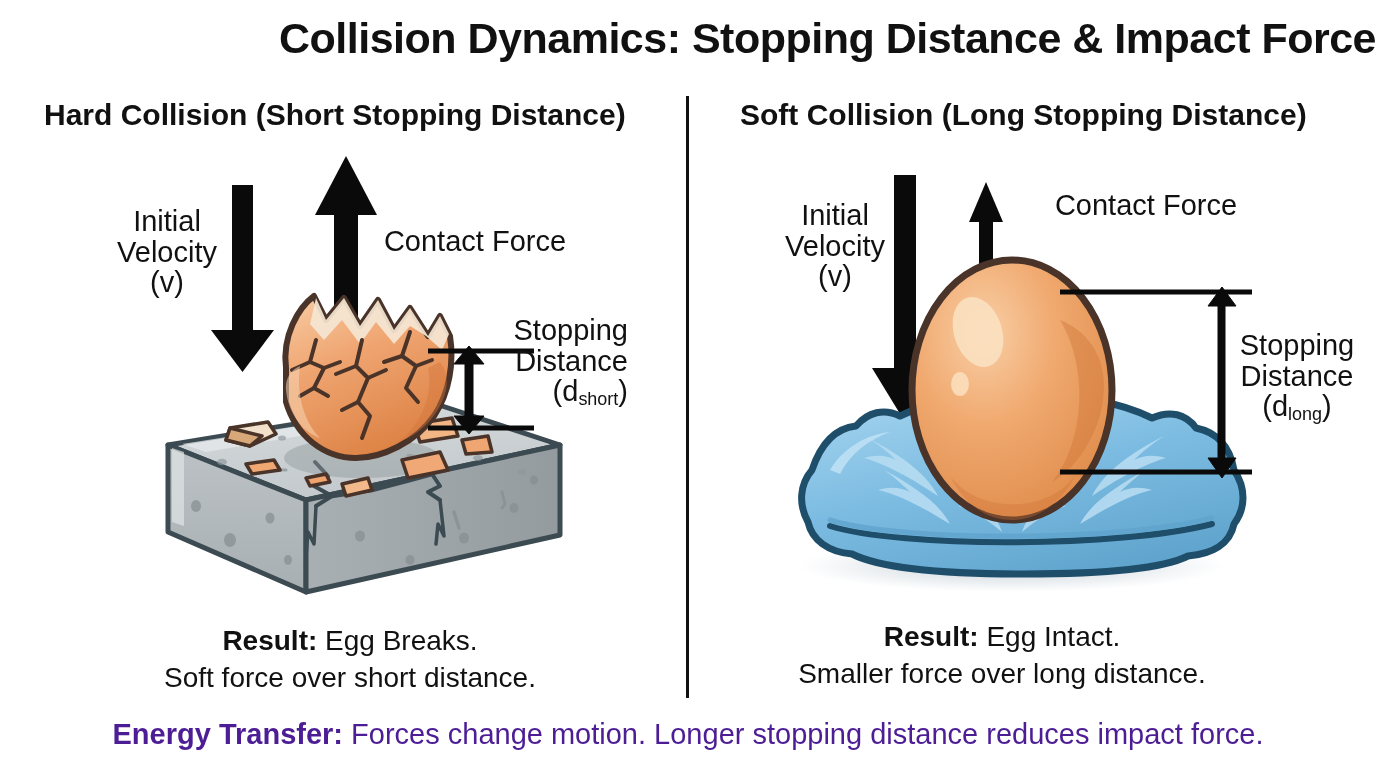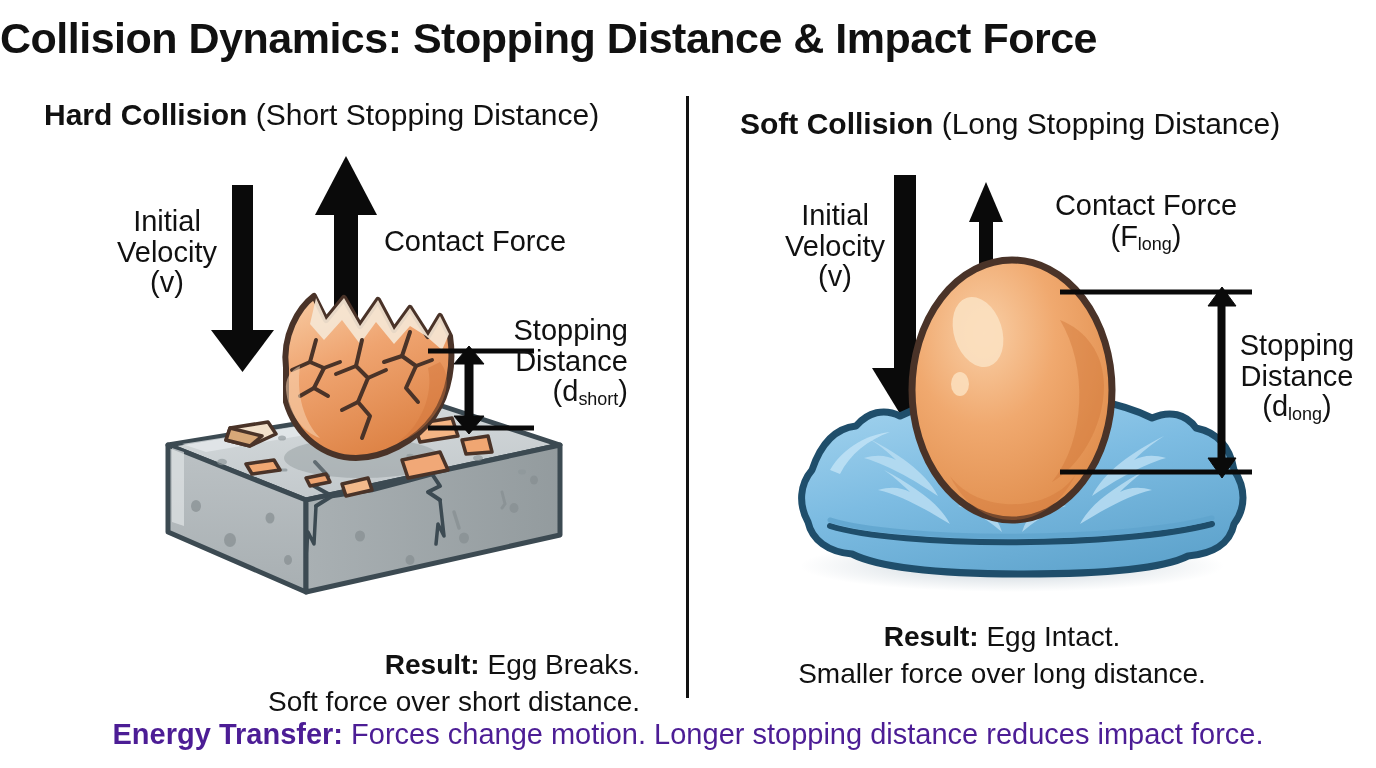--- a/index.html
+++ b/index.html
@@ -20,40 +20,40 @@
     background: #ffffff;
     overflow: hidden;
   }
 
   
   .title {
     position: absolute;
     left: 0;
     top: 14px;
     width: 1376px;
-    text-align: left;
+    text-align: right;
     font-size: 43px;
     font-weight: bold;
     letter-spacing: -0.5px;
     color: #111111;
     white-space: nowrap;
   }
 
   
   .panel-head {
     position: absolute;
     top: 98px;
     font-size: 30px;
     white-space: nowrap;
     color: #111111;
   }
   .panel-head .strong { font-weight: bold; }
-  .panel-head .light  { font-weight: normal; text-align: right; }
+  .panel-head .light  { font-weight: bold; text-align: right; }
   #head-left  { left: 44px; }
-  #head-right { left: 740px; margin-top: 9px; }
+  #head-right { left: 740px; }
 
   
   .divider {
     position: absolute;
     left: 686px;
     top: 96px;
     width: 3px;
     height: 602px;
     background: #111111;
   }
@@ -257,21 +257,21 @@
   <div class="lbl center" style="left:372px; top:226px; width:206px;">
     <div>Contact Force</div>
   </div>
 
   <div class="lbl right" style="left:456px; top:315px; width:172px;">
     <div>Stopping</div>
     <div>Distance</div>
     <div><span>(d</span><sub>short</sub><span>)</span></div>
   </div>
 
-  <div class="result" style="left:60px; top:646px; width:580px;text-align:right;">
+  <div class="result" style="left:60px; top:622px; width:580px;">
     <div><b>Result:</b><span> Egg Breaks.</span></div>
     <div>Soft force over short distance.</div>
   </div>
 
   <div class="art" style="left:760px; top:140px;">
     <svg width="560" height="460" viewBox="0 0 560 460">
       <defs>
         <radialGradient id="eggG" cx="0.36" cy="0.28" r="0.85">
           <stop offset="0%" stop-color="#f9cfa6"></stop>
           <stop offset="42%" stop-color="#f0a96f"></stop>
@@ -361,21 +361,20 @@
   </div>
 
   <div class="lbl center" style="left:760px; top:200px; width:150px;">
     <div>Initial</div>
     <div>Velocity</div>
     <div>(v)</div>
   </div>
 
   <div class="lbl center" style="left:1043px; top:190px; width:206px;">
     <div>Contact Force</div>
-    <div><span>(F</span><sub>long</sub><span>)</span></div>
   </div>
 
   <div class="lbl center" style="left:1222px; top:330px; width:150px;">
     <div>Stopping</div>
     <div>Distance</div>
     <div><span>(d</span><sub>long</sub><span>)</span></div>
   </div>
 
   <div class="result" style="left:712px; top:618px; width:580px;">
     <div><b>Result:</b><span> Egg Intact.</span></div>

